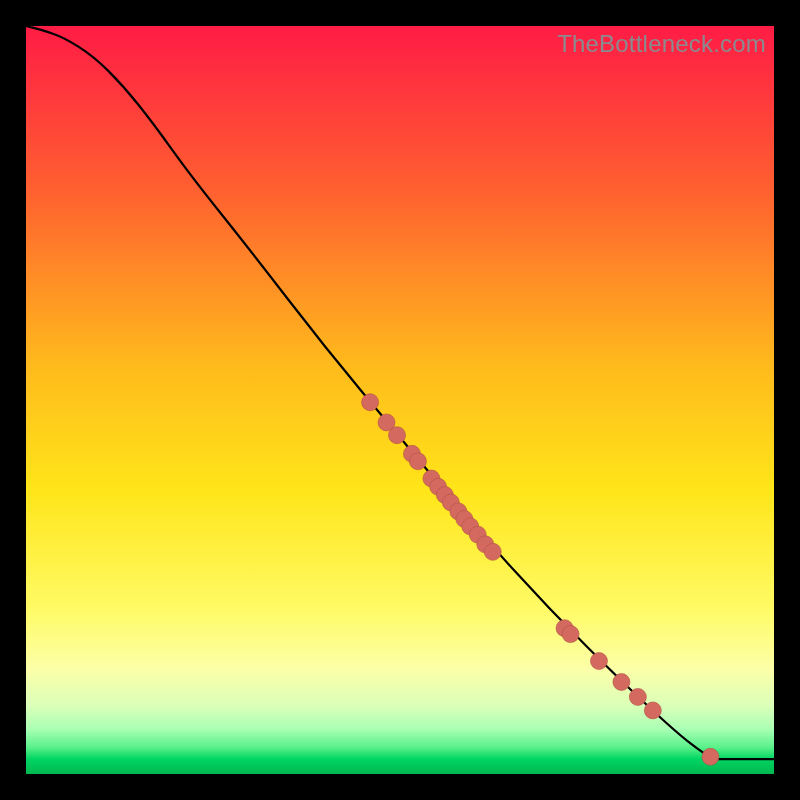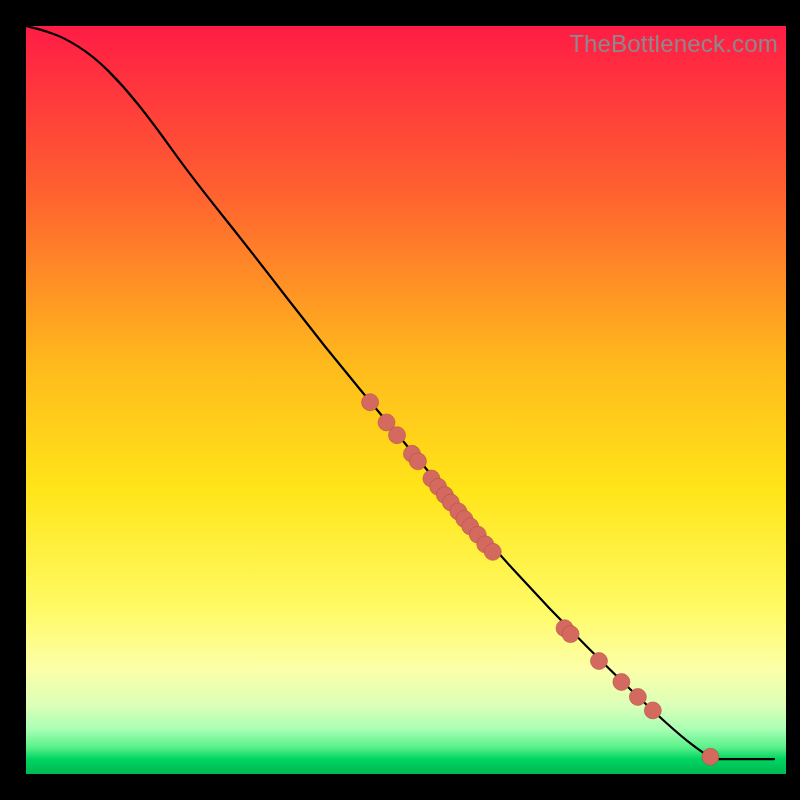--- a/index.html
+++ b/index.html
@@ -29,21 +29,20 @@
       #ffb91c 45%,
       #ffe519 62%,
       #fffb66 78%,
       #fcffa8 86%,
       #d9ffb8 91%,
       #a9ffb4 94%,
       #57f088 96.5%,
       #00d562 98%,
       #00b850 100%
     );
-    padding-left: 12px;
   }
   .watermark {
     position: absolute;
     top: 4px;
     right: 8px;
     font-family: Arial, Helvetica, sans-serif;
     font-size: 24px;
     color: #8a8a8f;
     letter-spacing: 0.2px;
     user-select: none;

